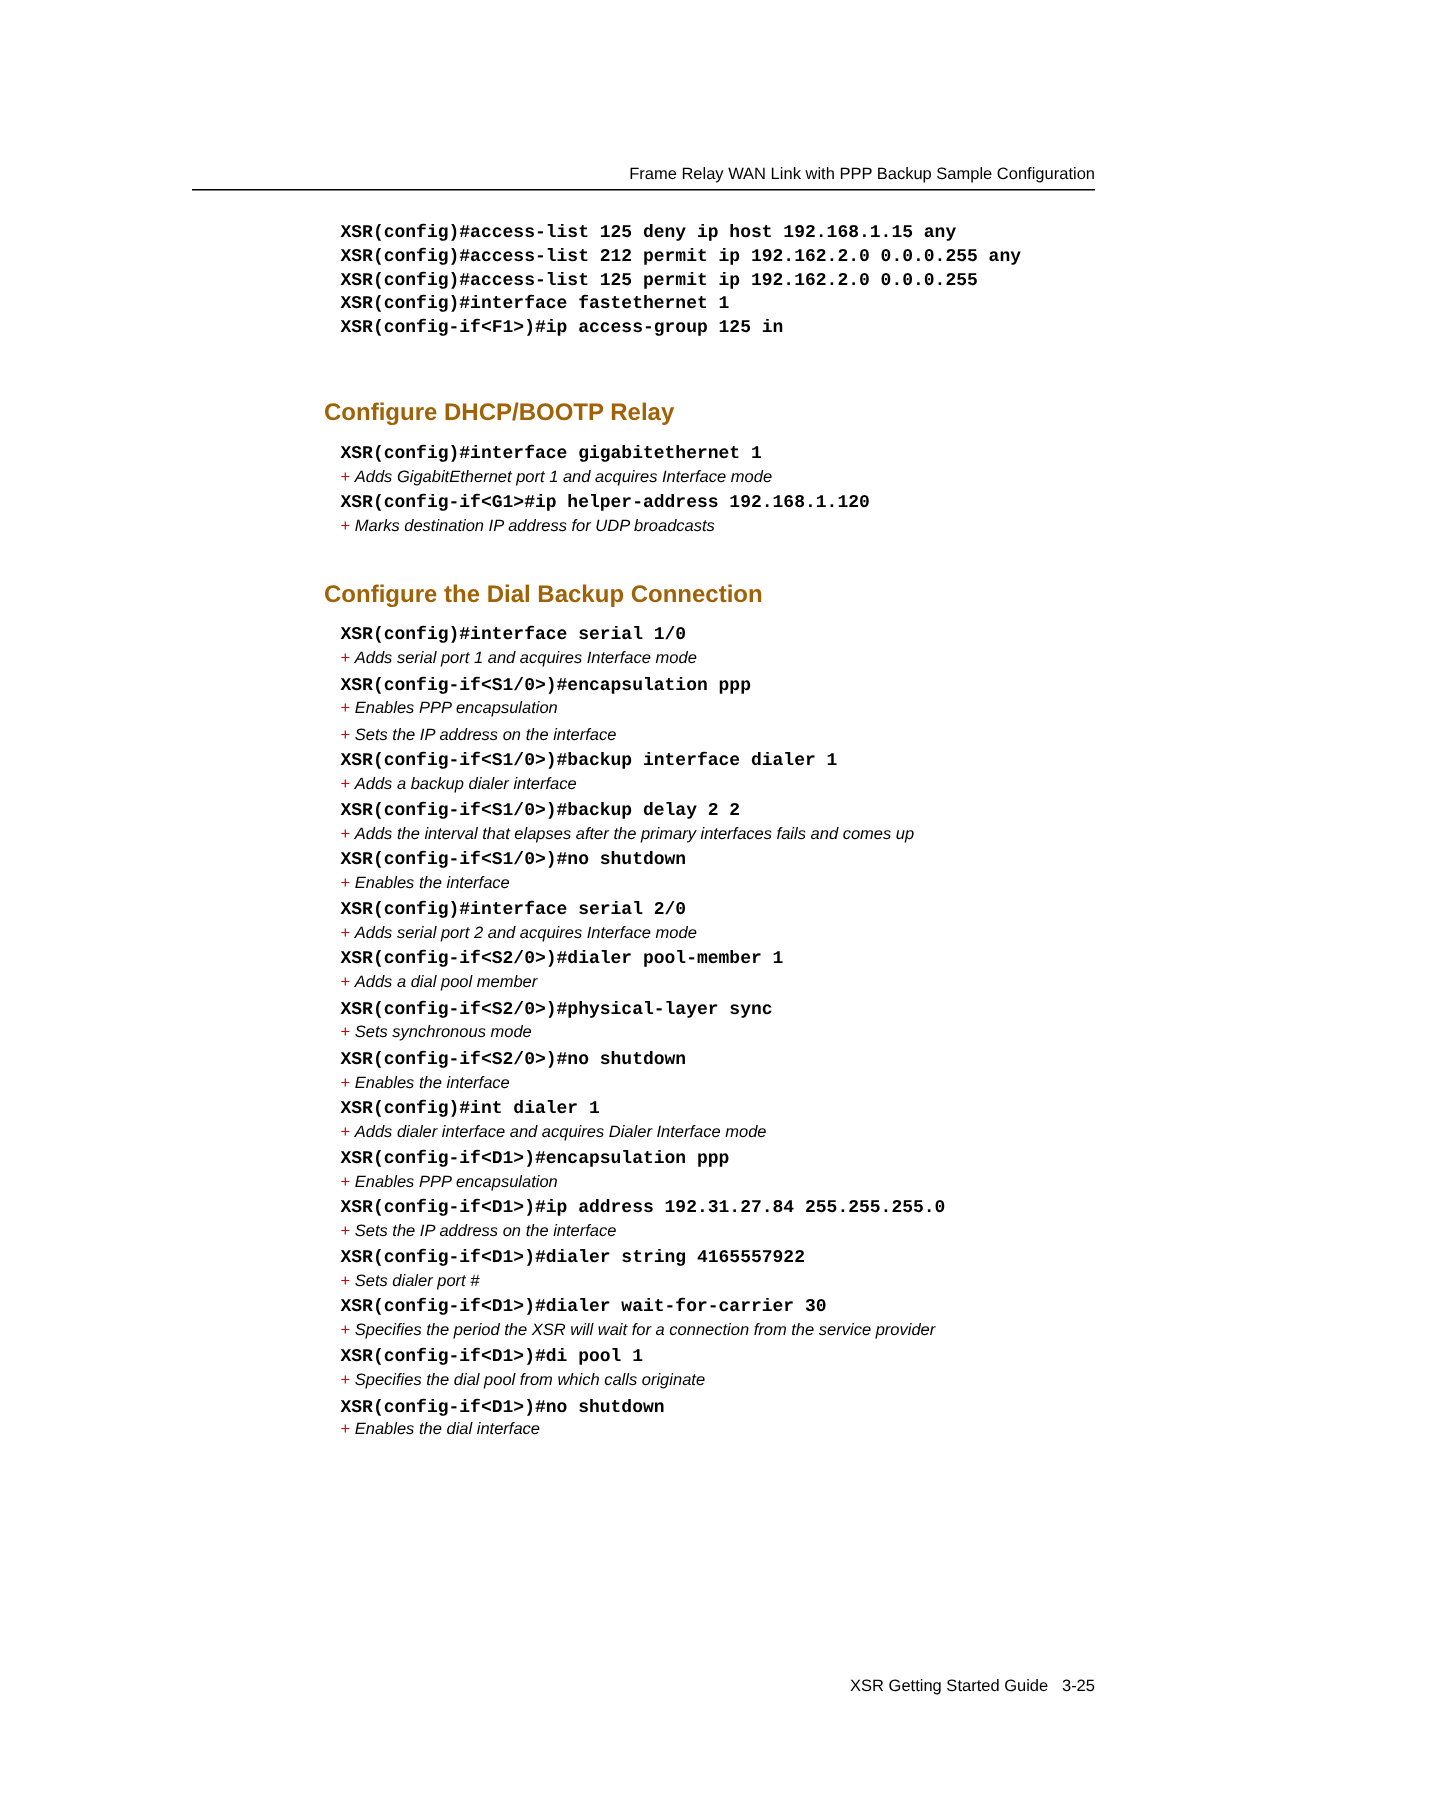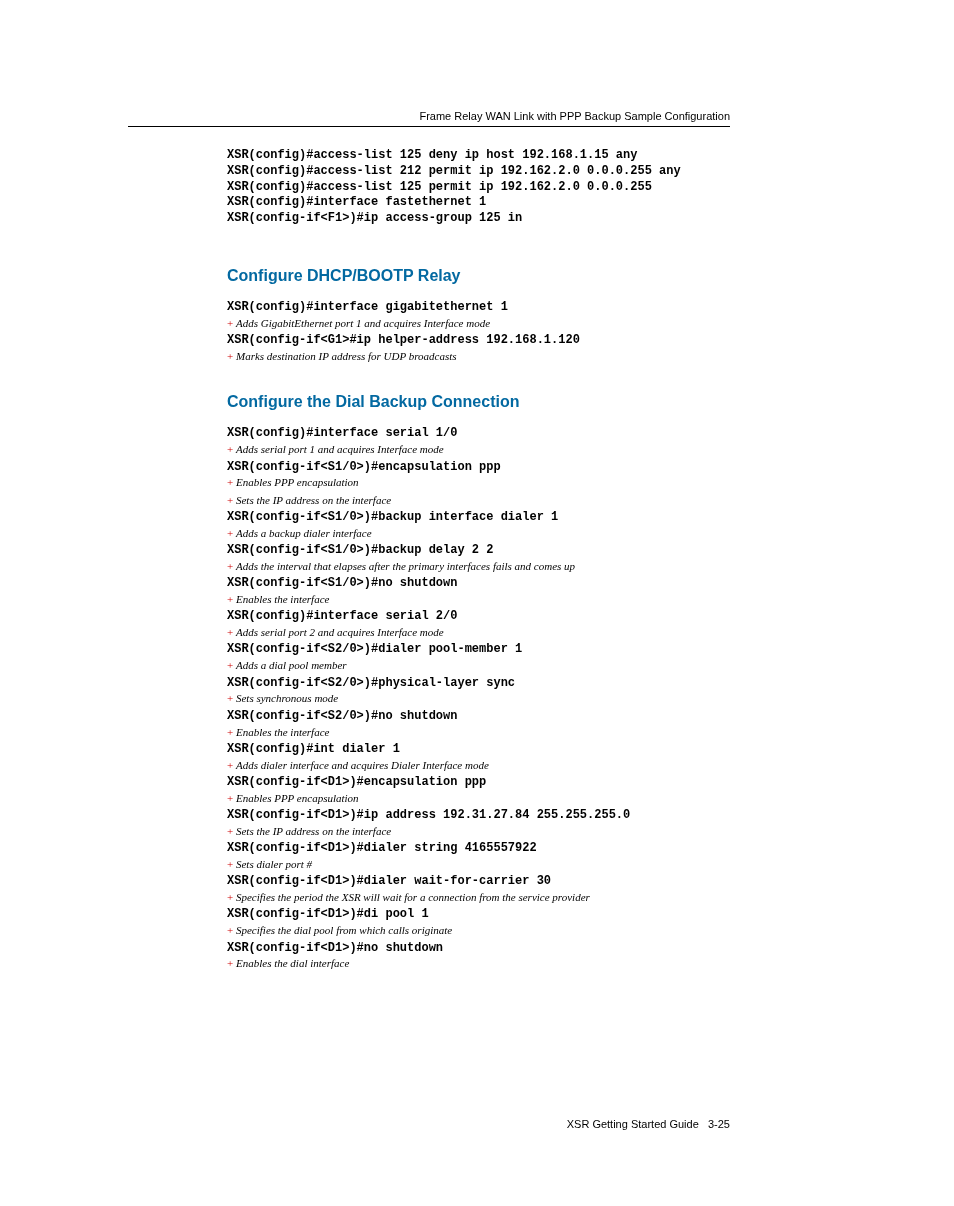--- a/index.html
+++ b/index.html
@@ -43,37 +43,37 @@
   }
   .code-line {
     font-family: "Courier New", Courier, monospace;
     font-weight: bold;
     font-size: 12px;
     line-height: 1.32;
     white-space: pre;
     margin: 0;
   }
   .comment-line {
-    font-family: Liberation Serif, serif;
+    font-family: Liberation Sans, sans-serif;
     font-size: 11px;
     font-style: italic;
     line-height: 1.3;
     margin: 0 0 3px 0;
   }
   .comment-line .plus {
     color: #cc0000;
     font-style: normal;
     font-weight: normal;
   }
   .h2 {
     font-family: Arial, Helvetica, sans-serif;
     font-weight: bold;
-    color: #0369a1;
+    color: #a16207;
     font-size: 16px;
-    margin: 15px;
+    margin: 4px;
   }
   .section-heading-wrap {
     margin-left: -15px;
     margin-top: 28px;
     margin-bottom: 10px;
   }
   .heading-gap-big { margin-top: 40px; }
   .footer {
     position: absolute;
     bottom: 76px;

